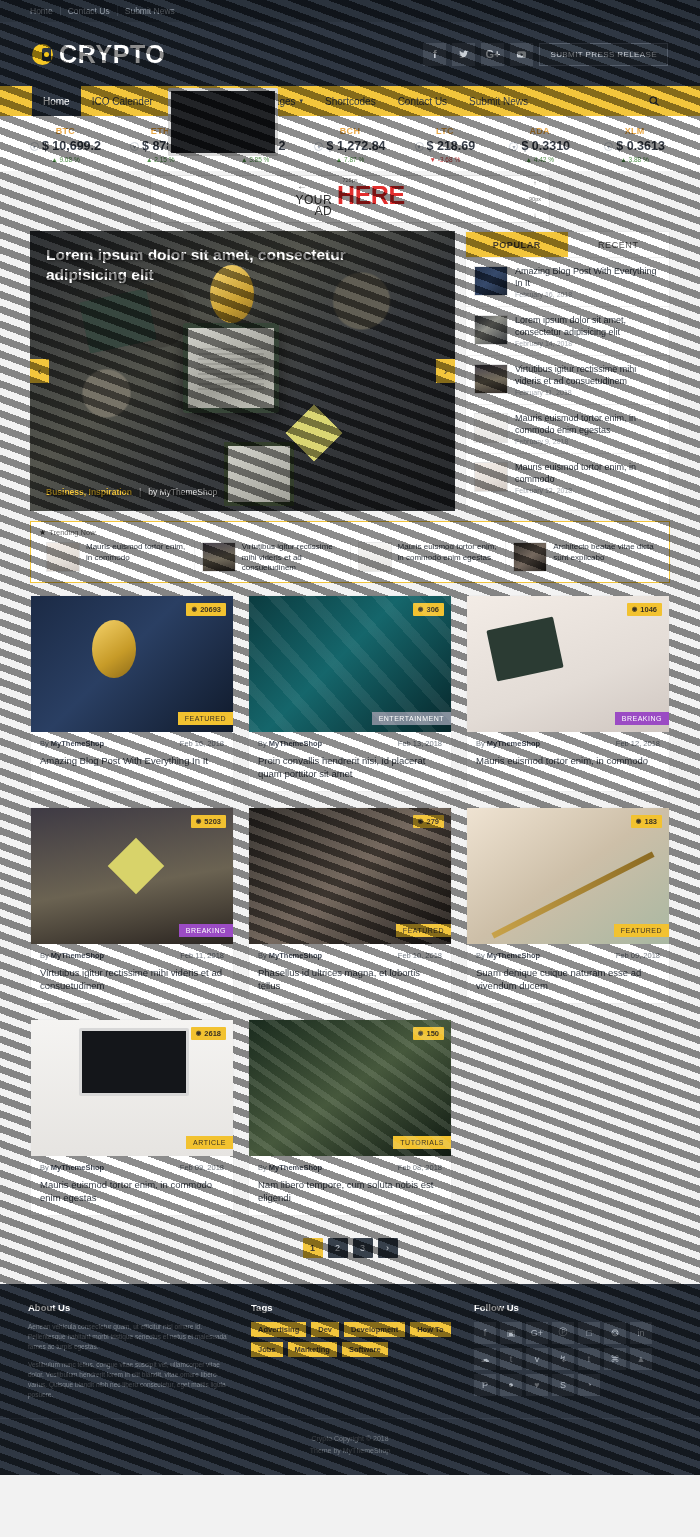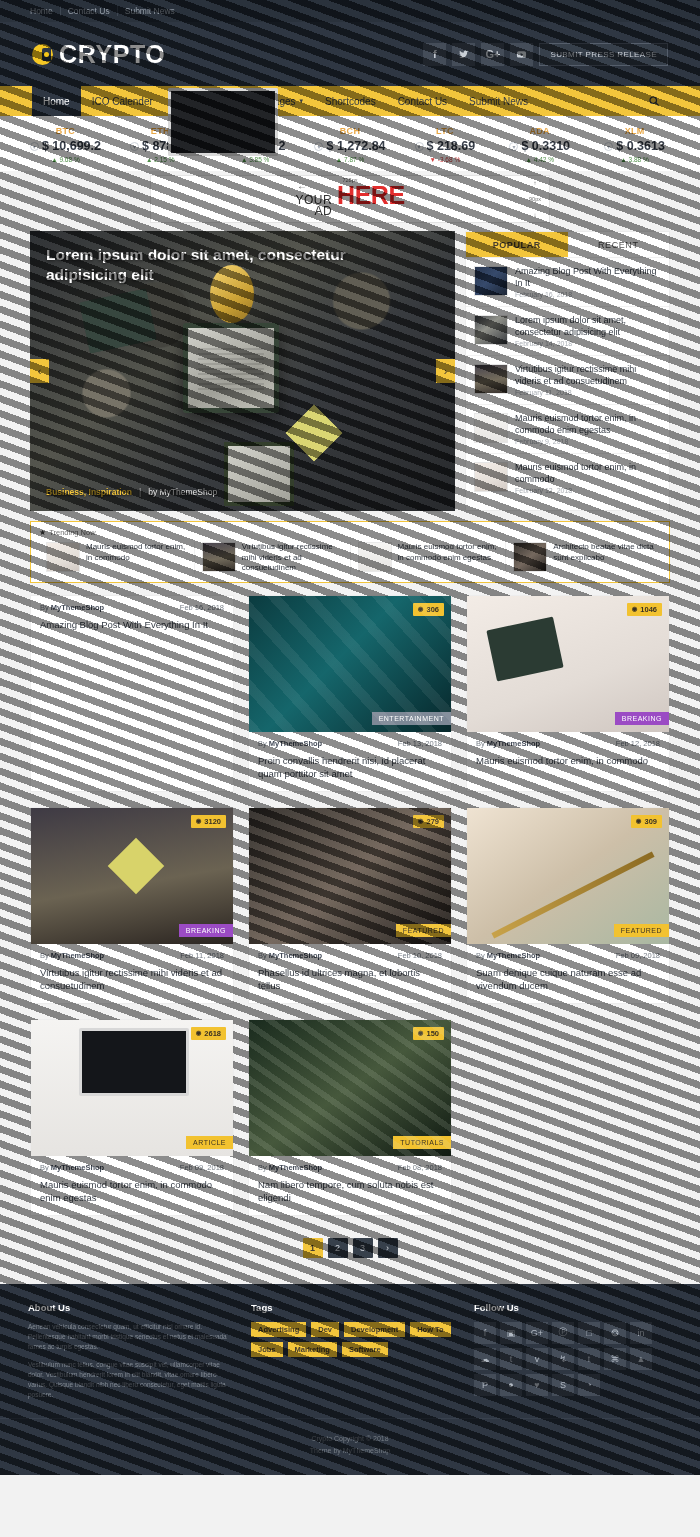--- a/index.html
+++ b/index.html
@@ -381,20 +381,27 @@
           <div class="trend-item">
             <div class="trend-thumb ph6"></div>
             <div class="trend-title">Architecto beatae vitae dicta sunt explicabo</div>
           </div>
         </div>
     </div>
   </div>
 
   <div class="grid" id="grid">
       <div class="card">
+        <div class="card-img ph1">
+          <div class="views">
+            <span class="eye">◉</span>
+            <span>20693</span>
+          </div>
+          <div class="cat-badge" style="background:#f2c230;color:#3a3223">FEATURED</div>
+        </div>
         <div class="card-body">
           <div class="card-meta">
             <span>By <b>MyThemeShop</b></span>
             <span>Feb 16, 2018</span>
           </div>
           <div class="card-title">Amazing Blog Post With Everything In It</div>
         </div>
       </div>
       <div class="card">
         <div class="card-img ph3">
@@ -425,21 +432,21 @@
             <span>By <b>MyThemeShop</b></span>
             <span>Feb 12, 2018</span>
           </div>
           <div class="card-title">Mauris euismod tortor enim, in commodo</div>
         </div>
       </div>
       <div class="card">
         <div class="card-img ph5">
           <div class="views">
             <span class="eye">◉</span>
-            <span>3120</span>
+            <span>5203</span>
           </div>
           <div class="cat-badge" style="background:#9b4bc4;color:#ffffff">BREAKING</div>
         </div>
         <div class="card-body">
           <div class="card-meta">
             <span>By <b>MyThemeShop</b></span>
             <span>Feb 11, 2018</span>
           </div>
           <div class="card-title">Virtutibus igitur rectissime mihi videris et ad consuetudinem</div>
         </div>
@@ -457,21 +464,21 @@
             <span>By <b>MyThemeShop</b></span>
             <span>Feb 10, 2018</span>
           </div>
           <div class="card-title">Phasellus id ultrices magna, et lobortis tellus</div>
         </div>
       </div>
       <div class="card">
         <div class="card-img ph7">
           <div class="views">
             <span class="eye">◉</span>
-            <span>309</span>
+            <span>183</span>
           </div>
           <div class="cat-badge" style="background:#f2c230;color:#3a3223">FEATURED</div>
         </div>
         <div class="card-body">
           <div class="card-meta">
             <span>By <b>MyThemeShop</b></span>
             <span>Feb 09, 2018</span>
           </div>
           <div class="card-title">Suam denique cuique naturam esse ad vivendum ducem</div>
         </div>

